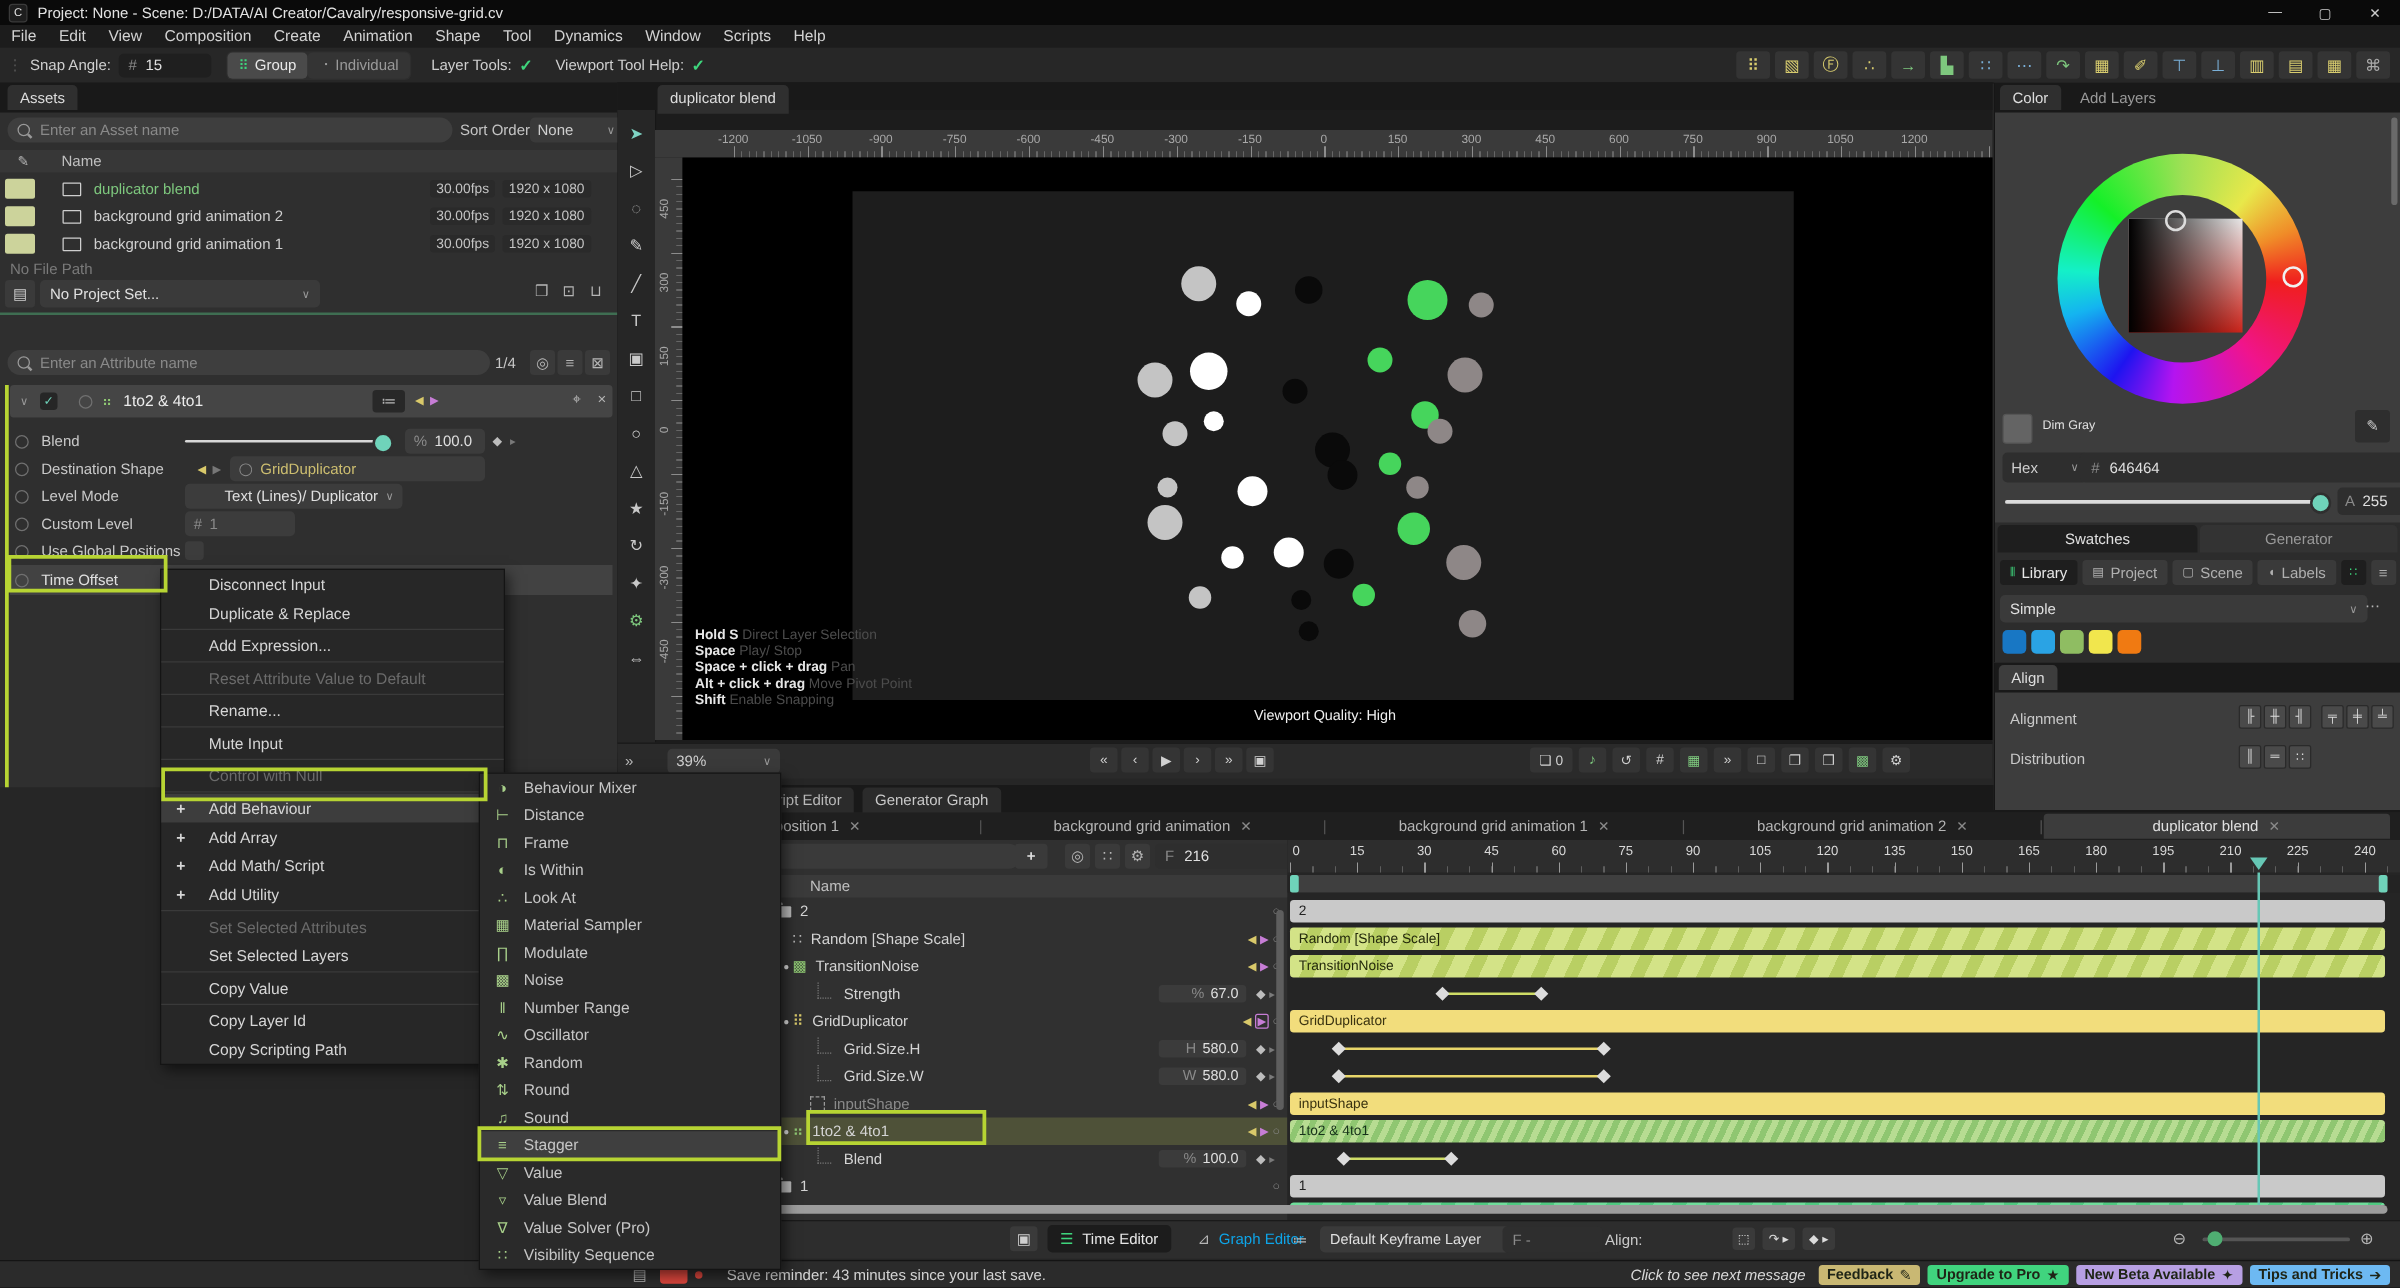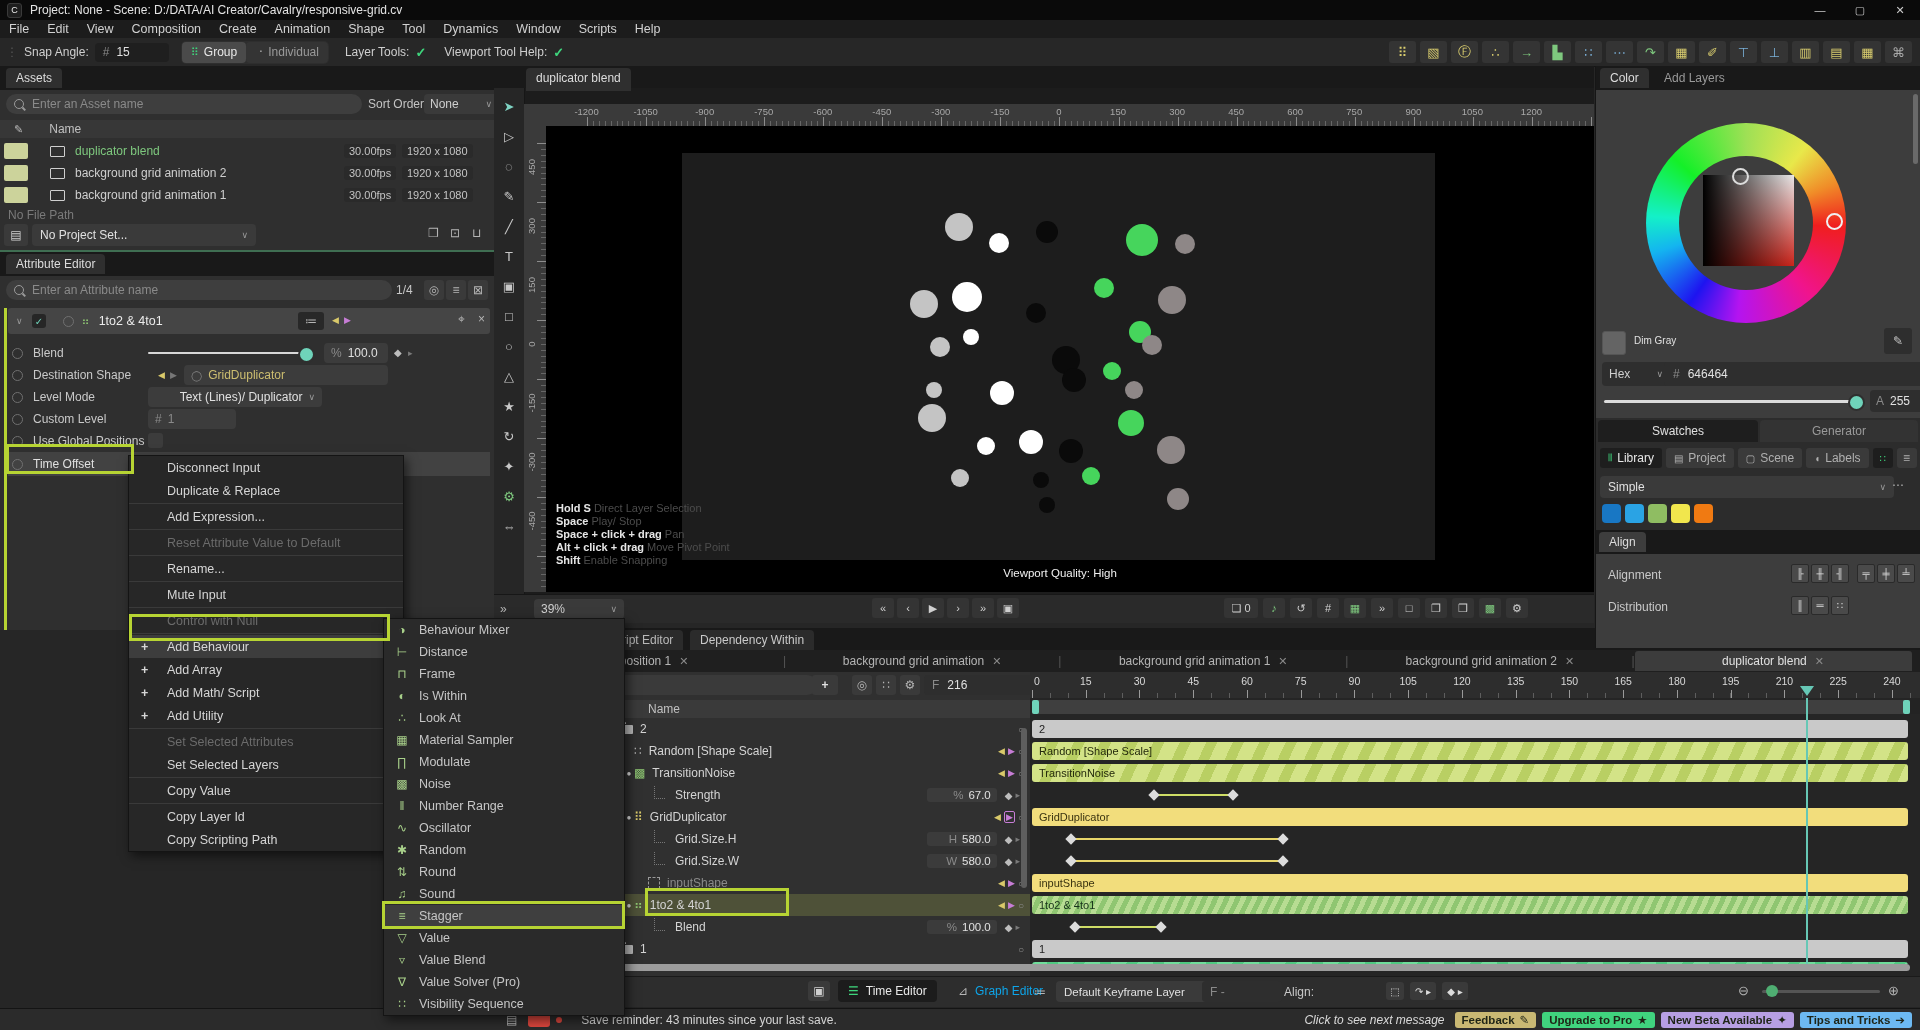--- a/index.html
+++ b/index.html
@@ -262,23 +262,20 @@
       </div>
     <div class="abs row" style="left:32px;top:158px;width:208px;height:22px;background:#3a3a3a;border-radius:4px;padding:0 8px;justify-content:space-between;">
       <span style="color:#e0e0e0;">No Project Set...</span>
       <span class="glyph" style="color:#9a9a9a;font-size:9px;">∨</span>
     </div>
     <span class="abs glyph" style="left:428px;top:160px;color:#b5b5b5;">❒</span>
     <span class="abs glyph" style="left:450px;top:160px;color:#b5b5b5;">⊡</span>
     <span class="abs glyph" style="left:472px;top:160px;color:#b5b5b5;">⊔</span>
     <div class="abs" style="left:0;top:184px;width:494px;height:2px;background:#3f6e52;"></div>
 
-    <div class="tabstrip abs" style="left:0;top:186px;width:494px;height:24px;">
-      <div class="tab abs" style="left:6px;top:2px;">Attribute Editor</div>
-    </div>
     <div class="search-pill abs" style="left:6px;top:214px;width:370px;">
       <span class="mag"></span>
       <input placeholder="Enter an Attribute name" style="">
     </div>
     <span class="abs" style="left:396px;top:217px;color:#c8c8c8;">1/4</span>
     <div class="abs ibtn" style="left:424px;top:214px;width:20px;height:20px;background:#3a3a3a;color:#b5b5b5;">◎</div>
     <div class="abs ibtn" style="left:446px;top:214px;width:20px;height:20px;background:#3a3a3a;color:#b5b5b5;">≡</div>
     <div class="abs ibtn" style="left:468px;top:214px;width:20px;height:20px;background:#3a3a3a;color:#b5b5b5;">⊠</div>
 
     <div class="abs" style="left:4px;top:242px;width:3px;height:322px;background:#b7d433;"></div>
@@ -551,21 +548,21 @@
     <div id="dist-btns" class="abs row" style="left:195px;top:66px;gap:2px;">
         <div class="alnbtn">║</div>
         <div class="alnbtn">═</div>
         <div class="alnbtn">∷</div>
       </div>
   </div>
 
   <div id="bottom" class="abs">
     <div class="tabstrip abs" style="left:0;top:0;width:1420px;height:22px;">
       <div class="tab abs" style="left:98px;top:2px;height:17px;background:#2b2b2b;color:#b9b9b9;">Script Editor</div>
-      <div class="tab abs" style="left:190px;top:2px;height:17px;background:#2b2b2b;color:#c9c9c9;">Dependency Within</div>
+      <div class="tab abs" style="left:190px;top:2px;height:17px;background:#2b2b2b;color:#c9c9c9;">Generator Graph</div>
     </div>
     <div id="comptabs" class="abs row" style="left:0;top:22px;width:1420px;height:22px;background:#1f1f1f;">
         <div class="ctab" style="width: 283px;">
           <span>Composition 1</span>
           <span class="x">✕</span>
         </div>
         <span style="color: rgb(85, 85, 85);">|</span>
         <div class="ctab" style="width: 272px;">
           <span>background grid animation</span>
           <span class="x">✕</span>

